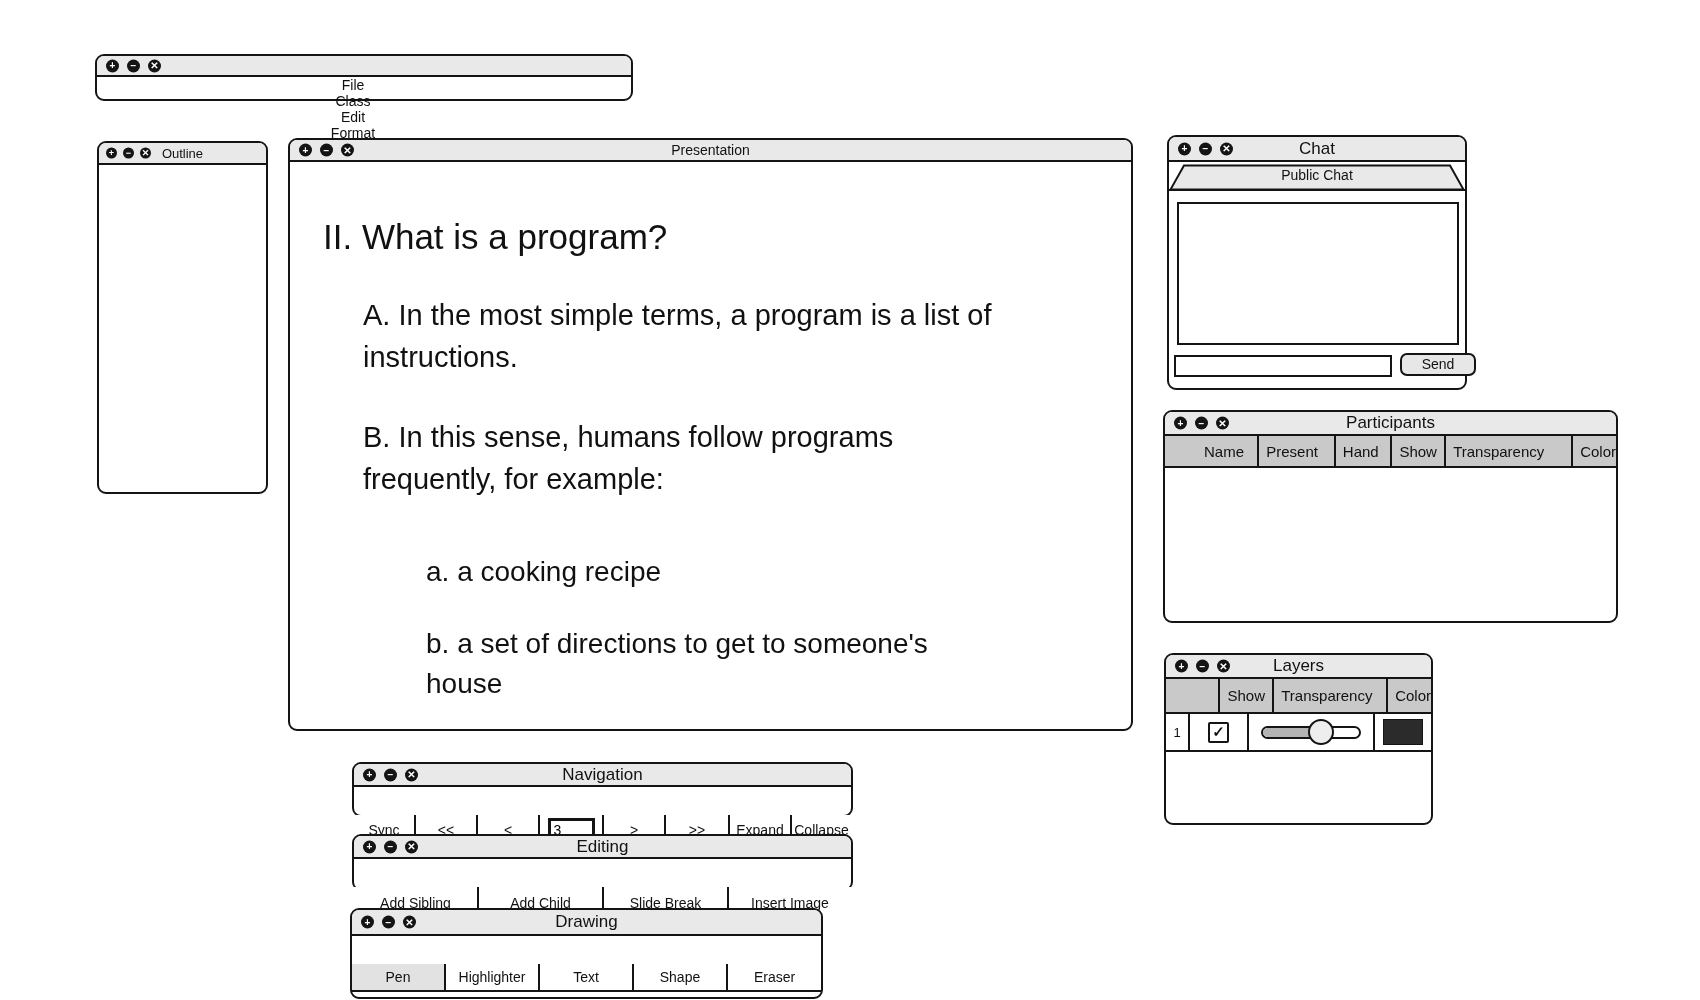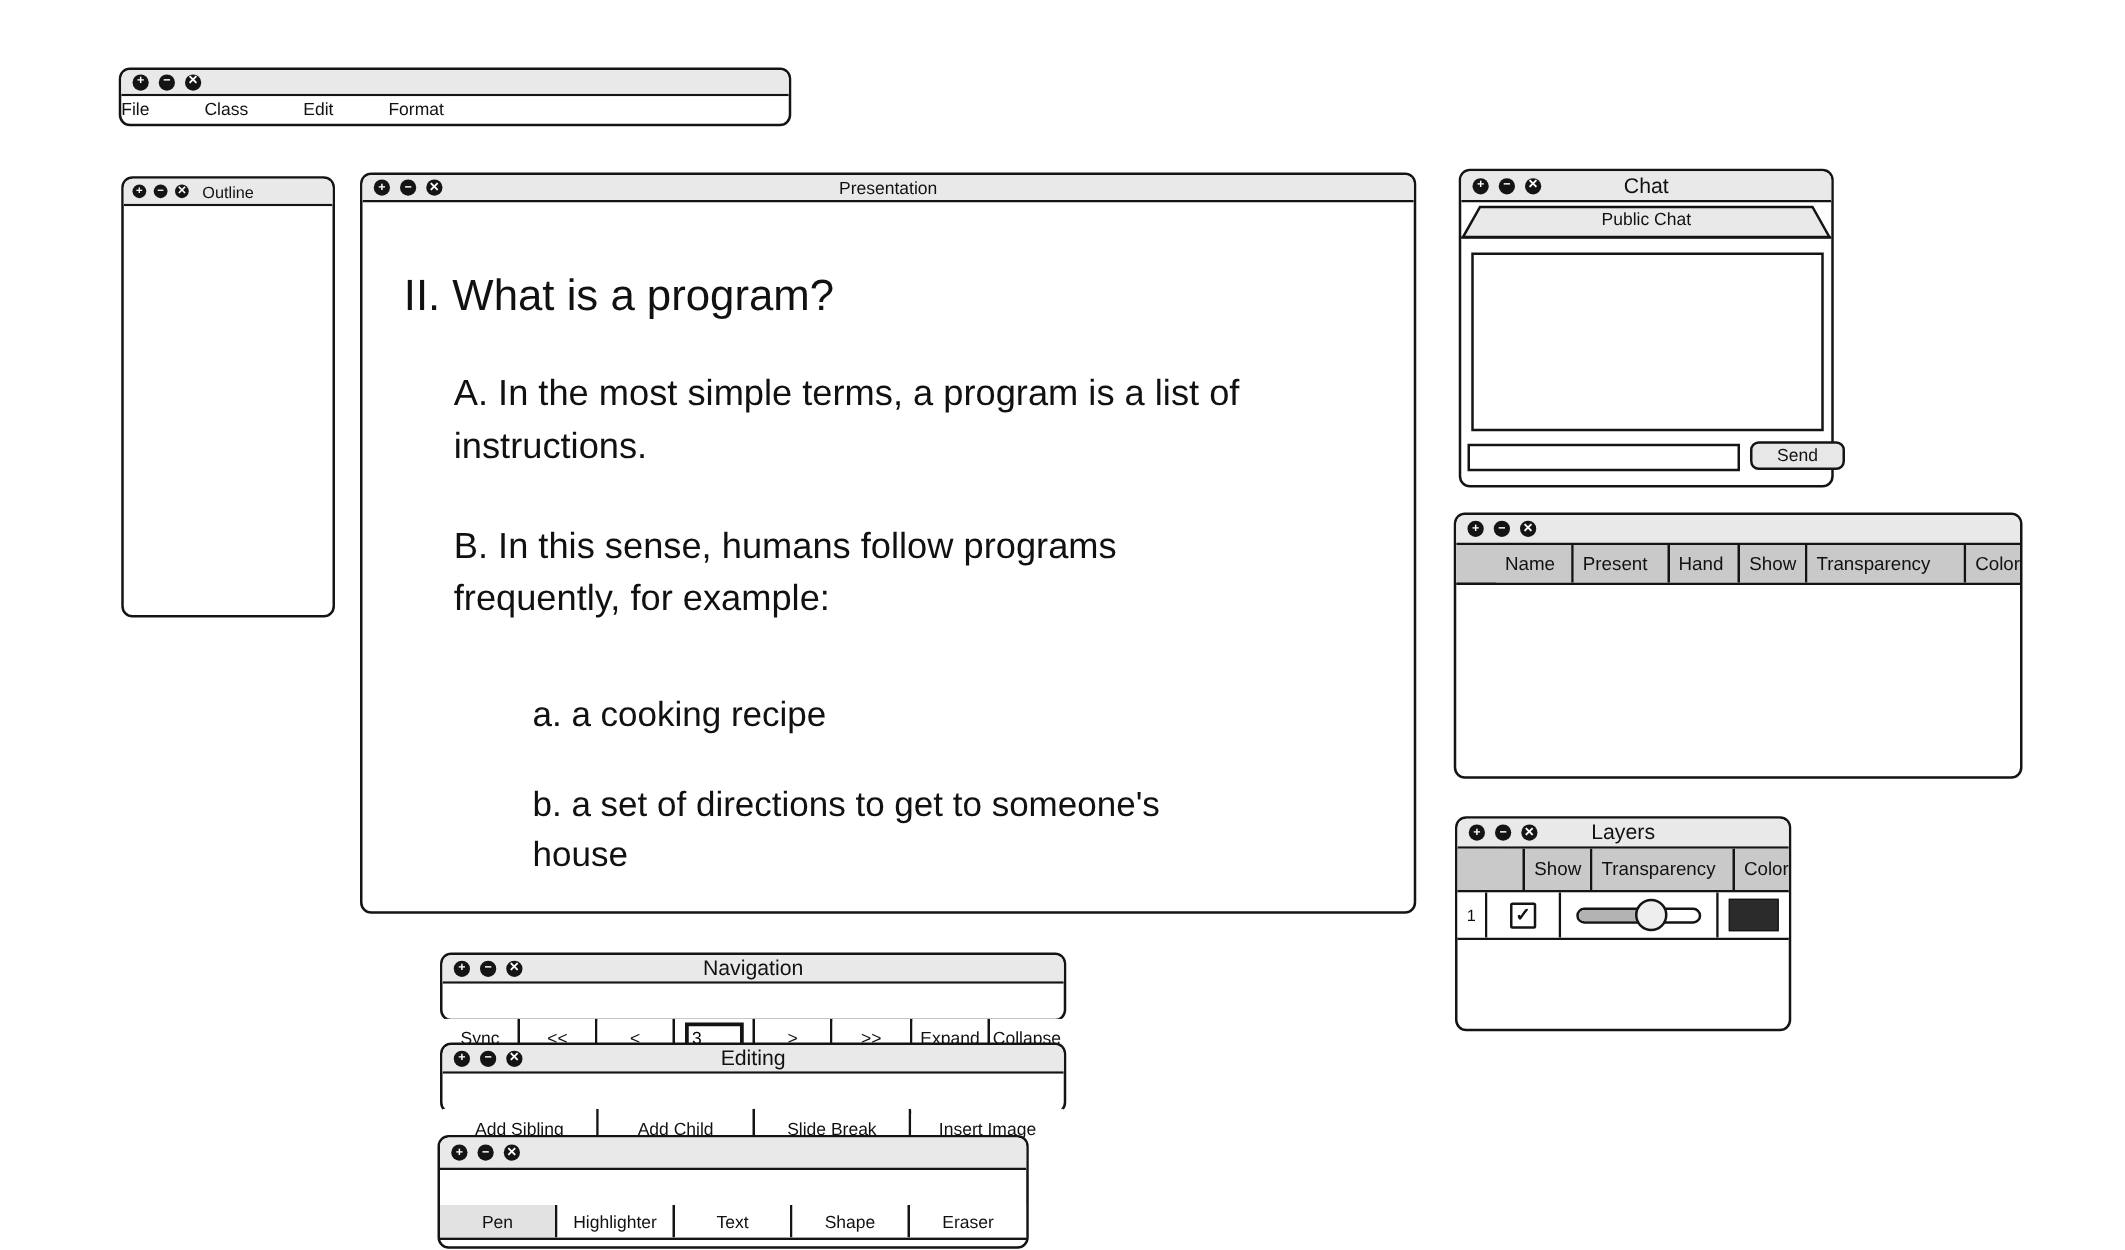--- a/index.html
+++ b/index.html
@@ -12,21 +12,21 @@
   .titlebar { position:relative; height:24px; background:#e9e9e9; border-bottom:2px solid #141414;
               border-radius:7px 7px 0 0; display:flex; align-items:center; }
   .controls { position:absolute; left:9px; top:50%; transform:translateY(-50%); display:flex; gap:8px; }
   .ctl { width:13px; height:13px; border-radius:50%; background:#141414; color:#fff;
          font-size:10px; font-weight:bold; line-height:1; display:flex; align-items:center; justify-content:center; }
   .title { width:100%; text-align:center; font-size:17px; }
 
   
   #menu-window { left:95px; top:54px; width:538px; height:47px; }
   #menu-window .titlebar { height:21px; }
-  .menubar { display:flex; align-items:center; height:20px; font-size:14px; }
+  .menubar { display:flex; align-items:center; height:20px; padding-left:22px; font-size:14px;flex-direction:column; }
   .menubar .menu-item { margin-right:44px; }
 
   
   #outline-window { left:97px; top:141px; width:171px; height:353px; }
   #outline-window .titlebar { height:22px; }
   #outline-window .title { font-size:13px; }
   #outline-window .ctl { width:11px; height:11px; font-size:9px; }
   #outline-window .controls { gap:6px; left:7px; }
 
   
@@ -189,20 +189,21 @@
     <div class="send-btn">Send</div>
   </div>
 
   <div class="window" id="participants-window">
     <div class="titlebar">
       <div class="controls">
         <span class="ctl">+</span>
         <span class="ctl">−</span>
         <span class="ctl">✕</span>
       </div>
+      <span class="title">Participants</span>
     </div>
     <div class="thead-row">
       <div class="th pw-c0">Name</div>
       <div class="th pw-c1">Present</div>
       <div class="th pw-c2">Hand</div>
       <div class="th pw-c3">Show</div>
       <div class="th pw-c4">Transparency</div>
       <div class="th pw-c5">Color</div>
     </div>
     <div style="height:151px;"></div>
@@ -285,20 +286,21 @@
     </div>
   </div>
 
   <div class="window" id="drawing-window">
     <div class="titlebar">
       <div class="controls">
         <span class="ctl">+</span>
         <span class="ctl">−</span>
         <span class="ctl">✕</span>
       </div>
+      <span class="title">Drawing</span>
     </div>
     <div class="btnrow" style="border-bottom:2px solid #141414;">
       <div class="cell dr-c selected">Pen</div>
       <div class="cell dr-c">Highlighter</div>
       <div class="cell dr-c">Text</div>
       <div class="cell dr-c">Shape</div>
       <div class="cell">Eraser</div>
     </div>
     <div class="combo-row">
       <div class="combo" id="font-combo">

